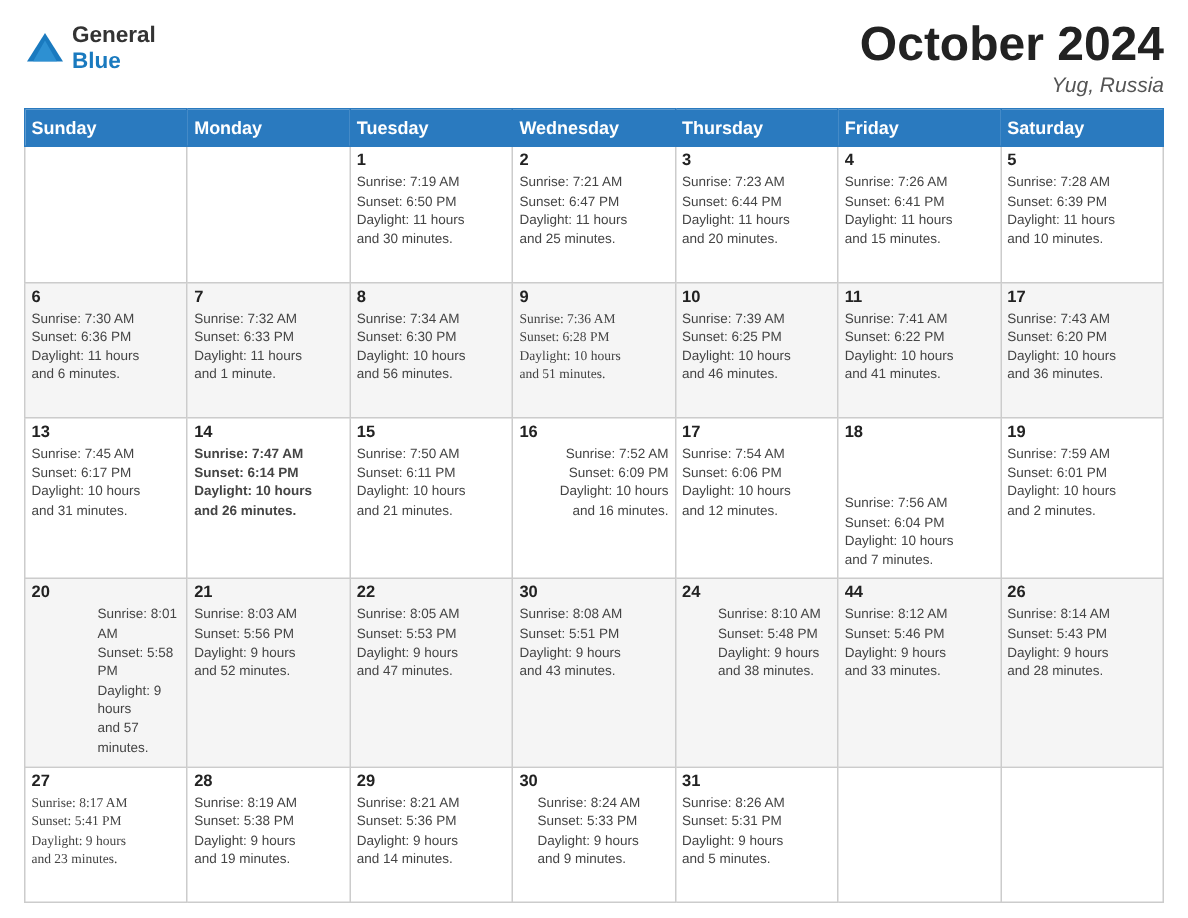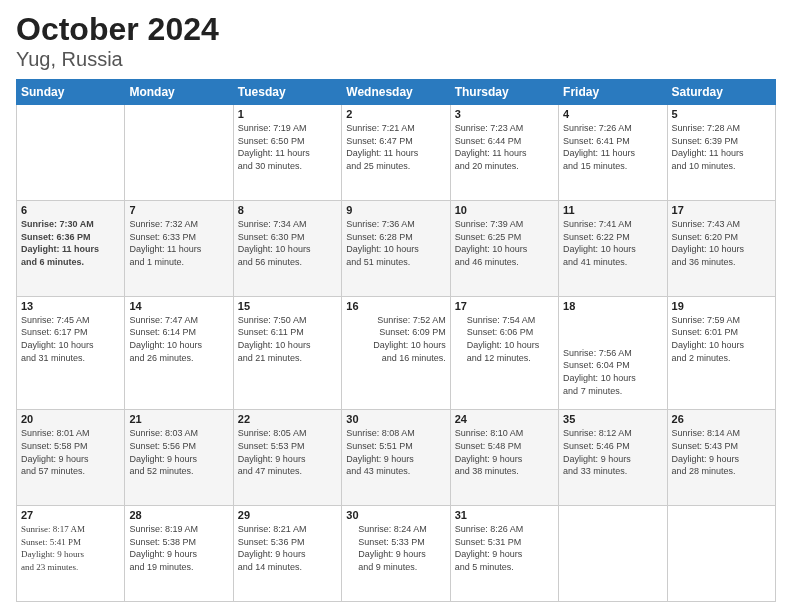--- a/index.html
+++ b/index.html
@@ -42,32 +42,33 @@
       font-size: 15px;
       font-weight: bold;
       color: #1a7abf;
     }
     .logo-icon {
       width: 28px;
       height: 28px;
       margin-right: 4px;
     }
     .title-block {
-      text-align: left;
+      text-align: right;
     }
     .month-title {
       font-size: 32px;
       font-weight: bold;
       color: #222;
       line-height: 1.1;
     }
     .location {
-      font-size: 20px;
+      font-size: 14px;
       color: #555;
       margin-top: 1px;
+      font-style: italic;
     }
     .calendar {
       flex: 1;
       border: 1px solid #ccc;
       border-collapse: collapse;
       width: 100%;
       table-layout: fixed;
     }
     .calendar th {
       background: #2a7abf;
@@ -106,20 +107,30 @@
     }
     .empty-cell {
       background: #f9f9f9;
     }
   </style>
 </head>
 <body>
 
 <div class="page">
   <div class="header">
+    <div class="logo">
+      <svg class="logo-icon" viewBox="0 0 28 28">
+        <polygon points="14,3 26,22 2,22" fill="#1a7abf"></polygon>
+        <polygon points="14,8 22,22 6,22" fill="#3a9fe0" opacity="0.6"></polygon>
+      </svg>
+      <div class="logo-text">
+        <span class="logo-general">General</span>
+        <span class="logo-blue">Blue</span>
+      </div>
+    </div>
     <div class="title-block">
       <div class="month-title">October 2024</div>
       <div class="location">Yug, Russia</div>
     </div>
   </div>
 
   <table class="calendar">
     <thead>
       <tr>
           <th>Sunday</th>
@@ -167,42 +178,42 @@
             <span class="day-num">5</span>
             <div class="day-info" style="white-space: pre-line;">Sunrise: 7:28 AM
 Sunset: 6:39 PM
 Daylight: 11 hours
 and 10 minutes.</div>
           </td>
         </tr>
         <tr>
           <td>
             <span class="day-num">6</span>
-            <div class="day-info" style="white-space: pre-line; font-weight: bold;">Sunrise: 7:30 AM
+            <div class="day-info" style="white-space: pre-line;">Sunrise: 7:30 AM
 Sunset: 6:36 PM
 Daylight: 11 hours
 and 6 minutes.</div>
           </td>
           <td>
             <span class="day-num">7</span>
             <div class="day-info" style="white-space: pre-line;">Sunrise: 7:32 AM
 Sunset: 6:33 PM
 Daylight: 11 hours
 and 1 minute.</div>
           </td>
           <td>
             <span class="day-num">8</span>
             <div class="day-info" style="white-space: pre-line;">Sunrise: 7:34 AM
 Sunset: 6:30 PM
 Daylight: 10 hours
 and 56 minutes.</div>
           </td>
           <td>
             <span class="day-num">9</span>
-            <div class="day-info" style="white-space: pre-line;">Sunrise: 7:36 AM
+            <div class="day-info" style="white-space: pre-line; font-family: Liberation Serif, serif;">Sunrise: 7:36 AM
 Sunset: 6:28 PM
 Daylight: 10 hours
 and 51 minutes.</div>
           </td>
           <td>
             <span class="day-num">10</span>
             <div class="day-info" style="white-space: pre-line;">Sunrise: 7:39 AM
 Sunset: 6:25 PM
 Daylight: 10 hours
 and 46 minutes.</div>
@@ -225,42 +236,42 @@
         <tr>
           <td>
             <span class="day-num">13</span>
             <div class="day-info" style="white-space: pre-line;">Sunrise: 7:45 AM
 Sunset: 6:17 PM
 Daylight: 10 hours
 and 31 minutes.</div>
           </td>
           <td>
             <span class="day-num">14</span>
-            <div class="day-info" style="white-space: pre-line;">Sunrise: 7:47 AM
+            <div class="day-info" style="white-space: pre-line; font-weight: bold;">Sunrise: 7:47 AM
 Sunset: 6:14 PM
 Daylight: 10 hours
 and 26 minutes.</div>
           </td>
           <td>
             <span class="day-num">15</span>
             <div class="day-info" style="white-space: pre-line;">Sunrise: 7:50 AM
 Sunset: 6:11 PM
 Daylight: 10 hours
 and 21 minutes.</div>
           </td>
           <td>
             <span class="day-num">16</span>
             <div class="day-info" style="white-space: pre-line; text-align: right;">Sunrise: 7:52 AM
 Sunset: 6:09 PM
 Daylight: 10 hours
 and 16 minutes.</div>
           </td>
           <td>
             <span class="day-num">17</span>
-            <div class="day-info" style="white-space: pre-line; margin-left: 12px;">Sunrise: 7:54 AM
+            <div class="day-info" style="white-space: pre-line;">Sunrise: 7:54 AM
 Sunset: 6:06 PM
 Daylight: 10 hours
 and 12 minutes.</div>
           </td>
           <td>
             <span class="day-num">18</span>
             <div class="day-info" style="white-space: pre-line; margin-top: 35px;">Sunrise: 7:56 AM
 Sunset: 6:04 PM
 Daylight: 10 hours
 and 7 minutes.</div>
@@ -269,21 +280,21 @@
             <span class="day-num">19</span>
             <div class="day-info" style="white-space: pre-line;">Sunrise: 7:59 AM
 Sunset: 6:01 PM
 Daylight: 10 hours
 and 2 minutes.</div>
           </td>
         </tr>
         <tr>
           <td>
             <span class="day-num">20</span>
-            <div class="day-info" style="white-space: pre-line;">Sunrise: 8:01 AM
+            <div class="day-info" style="white-space: pre-line; margin-left: 44px;">Sunrise: 8:01 AM
 Sunset: 5:58 PM
 Daylight: 9 hours
 and 57 minutes.</div>
           </td>
           <td>
             <span class="day-num">21</span>
             <div class="day-info" style="white-space: pre-line;">Sunrise: 8:03 AM
 Sunset: 5:56 PM
 Daylight: 9 hours
 and 52 minutes.</div>
@@ -297,27 +308,27 @@
           </td>
           <td>
             <span class="day-num">30</span>
             <div class="day-info" style="white-space: pre-line;">Sunrise: 8:08 AM
 Sunset: 5:51 PM
 Daylight: 9 hours
 and 43 minutes.</div>
           </td>
           <td>
             <span class="day-num">24</span>
-            <div class="day-info" style="white-space: pre-line;">Sunrise: 8:10 AM
+            <div class="day-info" style="white-space: pre-line; margin-left: 24px;">Sunrise: 8:10 AM
 Sunset: 5:48 PM
 Daylight: 9 hours
 and 38 minutes.</div>
           </td>
           <td>
-            <span class="day-num">35</span>
+            <span class="day-num">44</span>
             <div class="day-info" style="white-space: pre-line;">Sunrise: 8:12 AM
 Sunset: 5:46 PM
 Daylight: 9 hours
 and 33 minutes.</div>
           </td>
           <td>
             <span class="day-num">26</span>
             <div class="day-info" style="white-space: pre-line;">Sunrise: 8:14 AM
 Sunset: 5:43 PM
 Daylight: 9 hours

